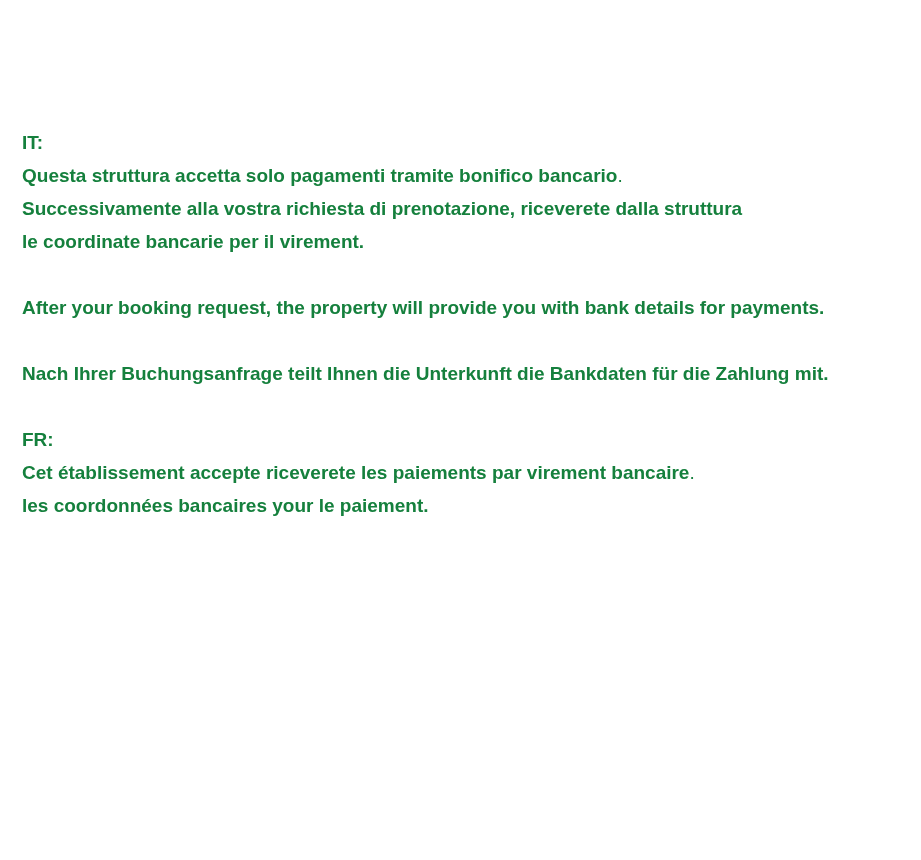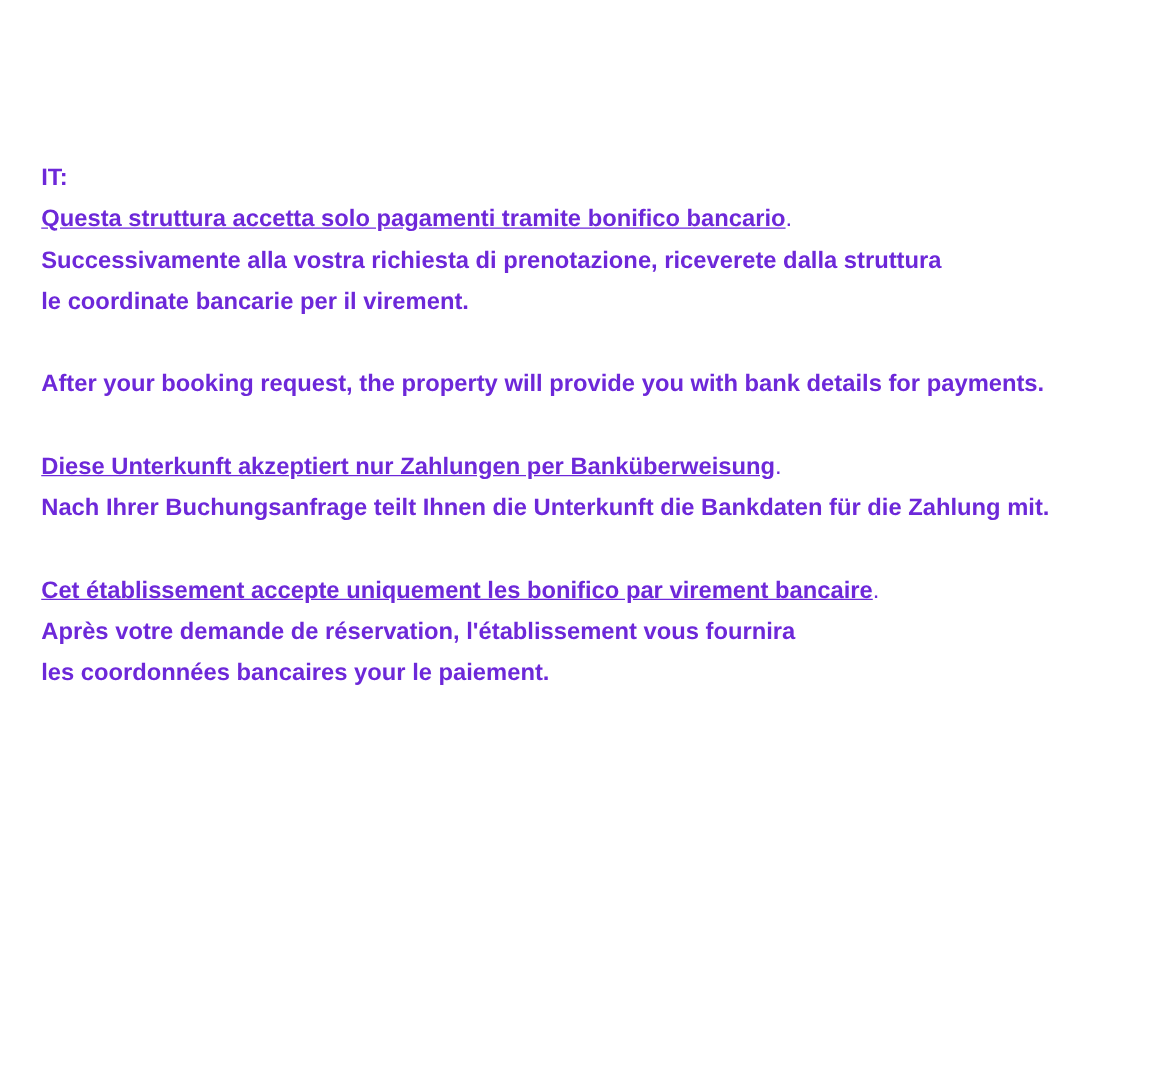--- a/index.html
+++ b/index.html
@@ -5,36 +5,35 @@
   html, body {
     margin: 0;
     padding: 0;
     background: #ffffff;
     width: 921px;
     height: 860px;
     overflow: hidden;
   }
   .content {
     box-sizing: border-box;
-    padding: 126px 20px 0 33px;
+    padding: 126px 20px 0 22px;
     font-family: "Liberation Sans", sans-serif;
     font-size: 19px;
     line-height: 33px;
-    color: #6d28d9;
+    color: #15803d;
     white-space: nowrap;
   }
   .lang-block {
     margin: 0 0 33px 0;
   }
   .lang-label {
     font-weight: 700;
   }
   .bold-sentence {
     font-weight: 700;
-    text-decoration: underline;
   }
   .sentence-suffix {
     font-weight: 400;
   }
   .body-line {
     font-weight: 700;
   }
 </style>
 </head>
 <body>
@@ -46,23 +45,22 @@
     <div><span class="bold-sentence">Questa struttura accetta solo pagamenti tramite bonifico bancario</span><span class="sentence-suffix">.</span></div>
     <div class="body-line">Successivamente alla vostra richiesta di prenotazione, riceverete dalla struttura</div>
     <div class="body-line">le coordinate bancarie per il virement.</div>
   </div>
 
   <div class="lang-block">
     <div class="body-line">After your booking request, the property will provide you with bank details for payments.</div>
   </div>
 
   <div class="lang-block">
-    <div><span class="bold-sentence">Diese Unterkunft akzeptiert nur Zahlungen per Banküberweisung</span><span class="sentence-suffix">.</span></div>
     <div class="body-line">Nach Ihrer Buchungsanfrage teilt Ihnen die Unterkunft die Bankdaten für die Zahlung mit.</div>
   </div>
 
   <div class="lang-block">
-    <div><span class="bold-sentence">Cet établissement accepte uniquement les bonifico par virement bancaire</span><span class="sentence-suffix">.</span></div>
-    <div class="body-line">Après votre demande de réservation, l'établissement vous fournira</div>
+    <div class="lang-label">FR:</div>
+    <div><span class="bold-sentence">Cet établissement accepte riceverete les paiements par virement bancaire</span><span class="sentence-suffix">.</span></div>
     <div class="body-line">les coordonnées bancaires your le paiement.</div>
   </div>
 
 </div>
 
 </body></html>

